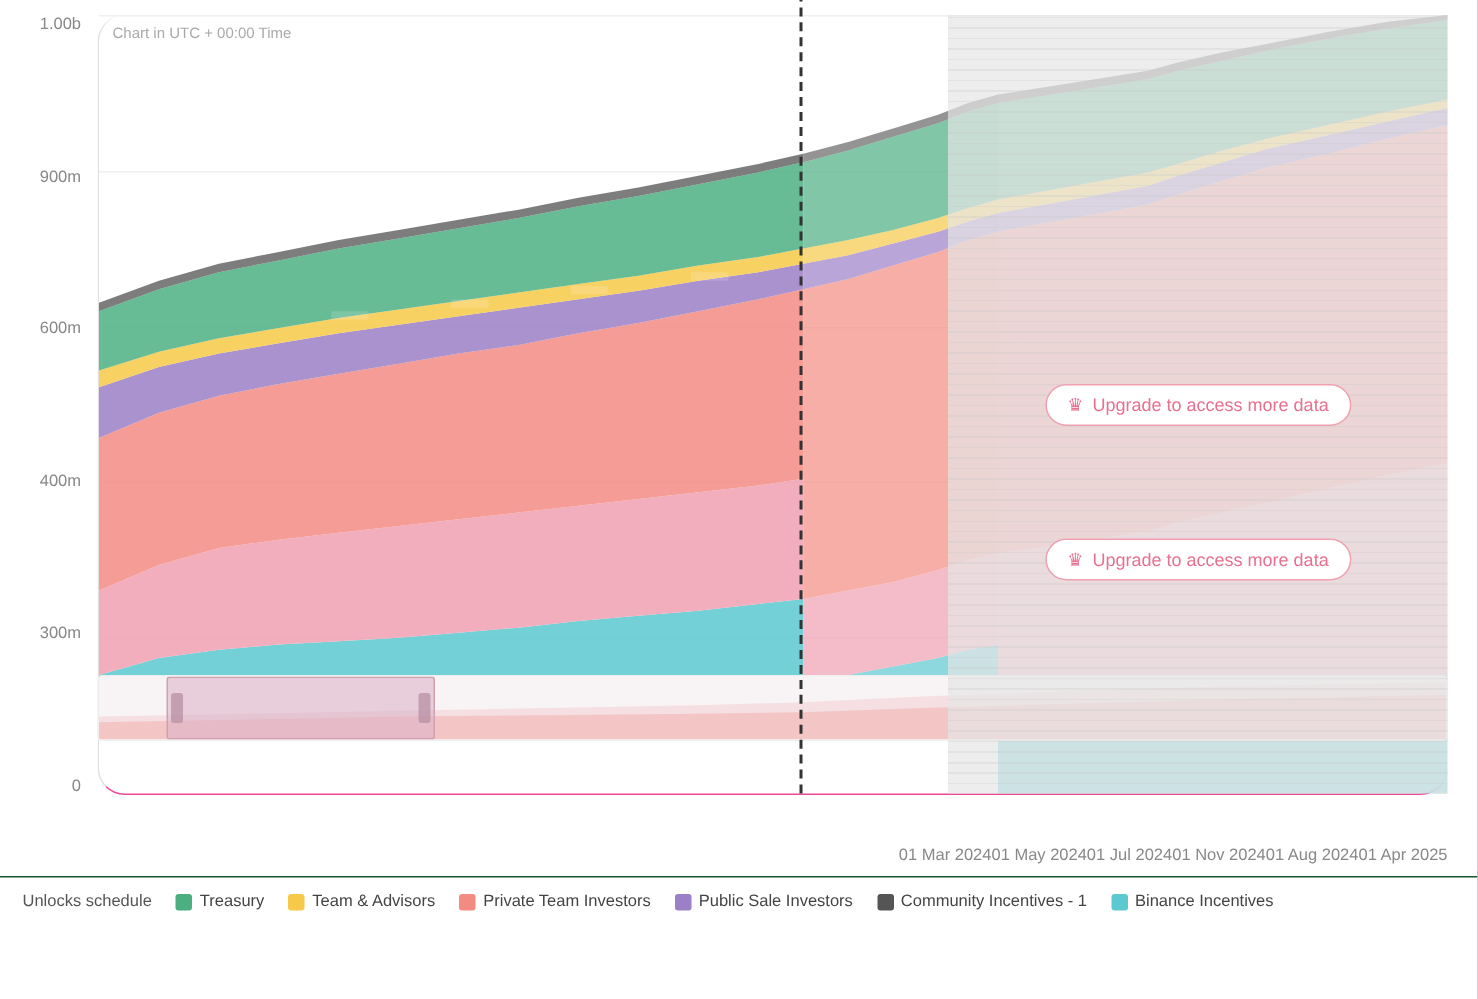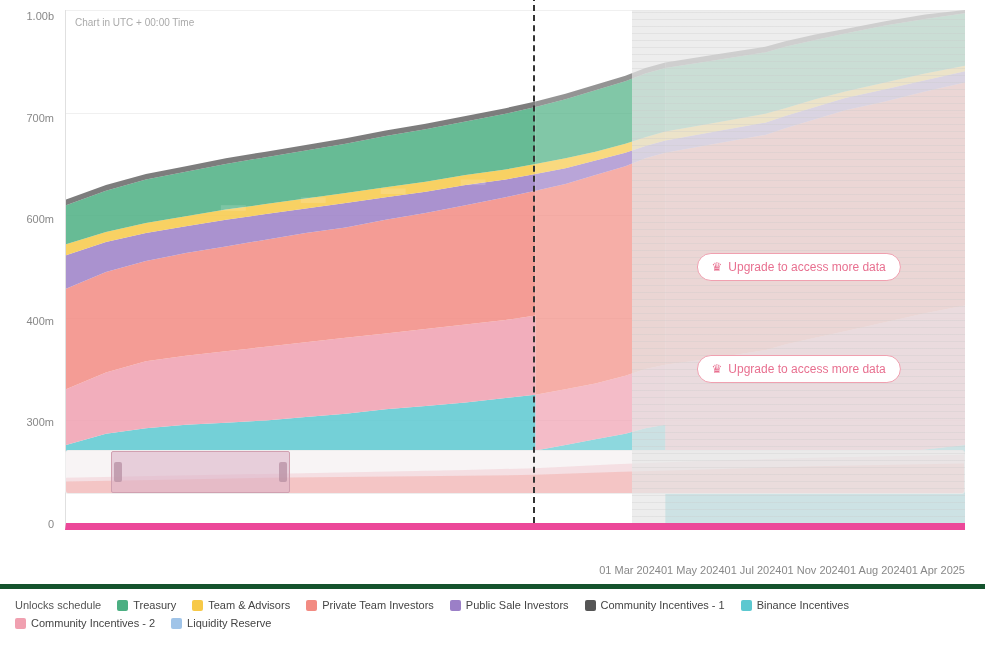--- a/index.html
+++ b/index.html
@@ -51,21 +51,22 @@
       font-size: 11px;
       color: #888;
     }
     .chart-area {
       position: absolute;
       top: 10px;
       left: 65px;
       right: 20px;
       bottom: 50px;
       border-left: 1px solid #e0e0e0;
-      border-bottom: 7px solid #ec4899;
+      border-bottom: 1px solid #ec4899;
+      border-radius: 18px;
     }
     
     .grid-line {
       position: absolute;
       left: 0;
       right: 0;
       border-top: 1px solid #f0f0f0;
     }
     
     .today-line {
@@ -132,21 +133,21 @@
       width: 100%;
       height: 100%;
     }
     
     .legend {
       position: absolute;
       bottom: 0;
       left: 0;
       right: 0;
       height: 82px;
-      border-top: 5px solid #14532d;
+      border-top: 1px solid #14532d;
       padding: 10px 15px;
       display: flex;
       flex-direction: column;
       gap: 6px;
       background: #fff;
     }
     .legend-row {
       display: flex;
       flex-wrap: wrap;
       gap: 6px 16px;
@@ -209,21 +210,21 @@
     .scrollbar-grip-left { left: 2px; }
     .scrollbar-grip-right { right: 2px; }
   </style>
 </head>
 <body>
 
 <div class="chart-container">
 
   <div class="y-axis">
     <span class="y-label">1.00b</span>
-    <span class="y-label">700m</span>
+    <span class="y-label">900m</span>
     <span class="y-label">600m</span>
     <span class="y-label">400m</span>
     <span class="y-label">300m</span>
     <span class="y-label">0</span>
   </div>
 
   <div class="chart-area">
 
     <div class="chart-info">Chart in UTC + 00:00 Time</div>
 
@@ -387,23 +388,13 @@
     </div>
     <div class="legend-item">
       <div class="legend-dot" style="background:#555;"></div>
       <span>Community Incentives - 1</span>
     </div>
     <div class="legend-item">
       <div class="legend-dot" style="background:#5CC8D0;"></div>
       <span>Binance Incentives</span>
     </div>
   </div>
-  <div class="legend-row">
-    <div class="legend-item">
-      <div class="legend-dot" style="background:#F0A0B0;"></div>
-      <span>Community Incentives - 2</span>
-    </div>
-    <div class="legend-item">
-      <div class="legend-dot" style="background:#A0C4E8;"></div>
-      <span>Liquidity Reserve</span>
-    </div>
-  </div>
 </div>
 
 </body></html>

